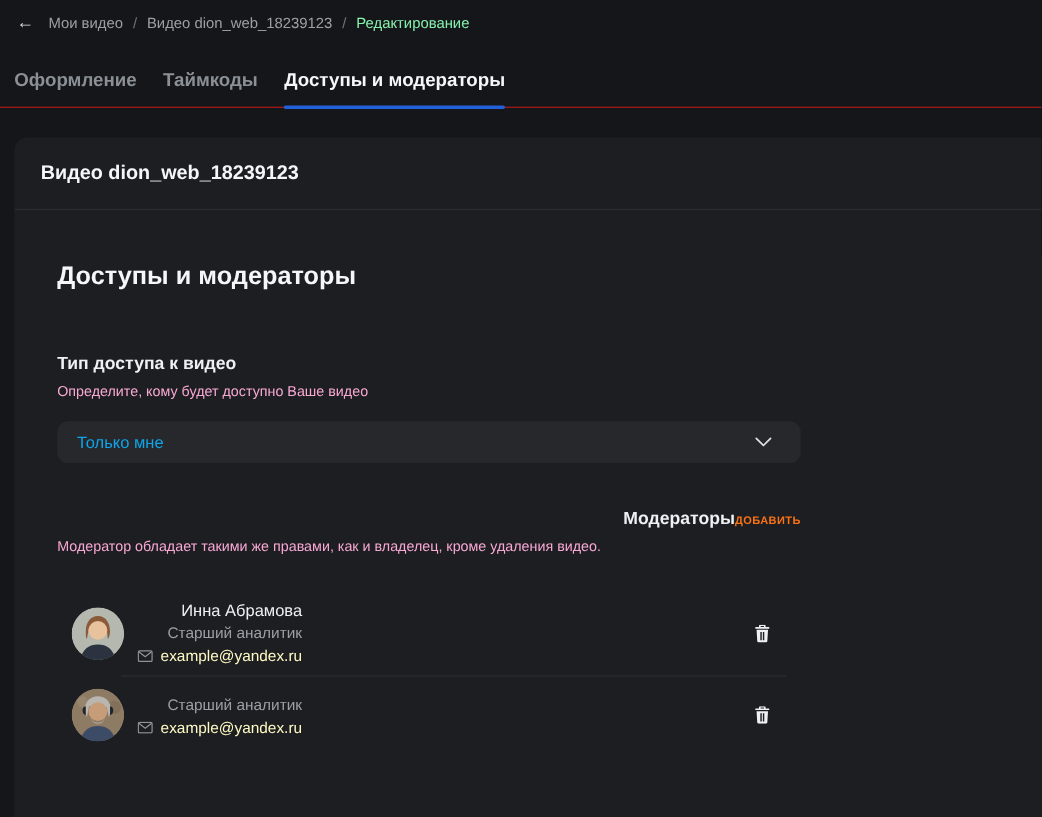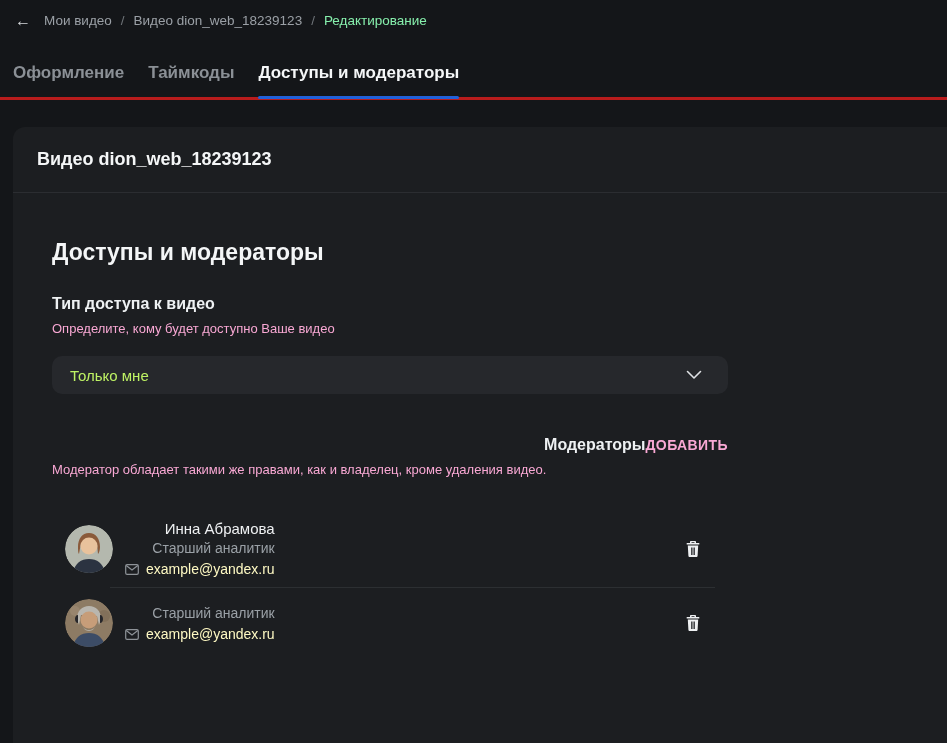--- a/index.html
+++ b/index.html
@@ -17,21 +17,21 @@
     font-size:13.5px; color:#9ba0a6;
   }
   .back-arrow { font-size:16px; color:#d6d9dc; cursor:pointer; line-height:17px; margin-right:4px; }
   .crumb { cursor:pointer; line-height:17px; }
   .crumb.current { color:#86efac; cursor:default; }
   .sep { color:#6f7479; line-height:17px; }
   
   .tabs {
     margin-top:22px; padding:0 0 14px 13px;
     display:flex; gap:24px;
-    border-bottom:3px solid #b91c1c;
+    border-bottom:1px solid #b91c1c;
   }
   .tab {
     position:relative; font-size:17px; font-weight:700; color:#8b9096;
     cursor:pointer; line-height:21px; white-space:nowrap;
   }
   .tab.active { color:#f5f7f8; }
   .tab.active::after {
     content:""; position:absolute; left:0; right:0; bottom:-16px;
     height:3px; border-radius:2px; background:#2160d8;
   }
@@ -39,34 +39,34 @@
   .card {
     flex:1; margin-left:13px; margin-top:27px;
     background:#1c1e21; border-top-left-radius:12px;
     overflow:hidden;
   }
   .card-header { padding:19px 24px; border-bottom:1px solid #2b2d31; }
   .card-title { font-size:18px; font-weight:700; color:#f4f6f7; line-height:27px; }
   .content { padding-left:39px; }
   .inner { width:676px; }
   .section-heading { margin-top:46px; font-size:23px; font-weight:700; color:#f4f6f7; }
-  .field-label { margin-top:29px; font-size:16px; font-weight:700; color:#eef1f3; }
+  .field-label { margin-top:58px; font-size:16px; font-weight:700; color:#eef1f3; }
   .hint { margin-top:8px; font-size:13px; color:#f9a8d4; line-height:16px; }
   .select {
     margin-top:19px; height:38px; width:100%;
     background:#26282c; border-radius:10px;
     display:flex; align-items:center; justify-content:space-between;
     padding:0 14px 0 18px; cursor:pointer;
   }
-  .select-value { font-size:15px; color:#bef264; }
+  .select-value { font-size:15px; color:#0ea5e9; }
   .chevron { margin-right:12px; }
   .mod-header { margin-top:42px; display:flex; align-items:baseline; justify-content:flex-end; }
   .add-link {
-    font-size:14px; font-weight:600; letter-spacing:0.4px;
-    color:#f9a8d4; cursor:pointer; text-decoration:none;
+    font-size:10px; font-weight:600; letter-spacing:0.4px;
+    color:#f97316; cursor:pointer; text-decoration:none;
   }
   .mod-list { margin-top:33px; }
   .mod-row { display:flex; align-items:center; padding:8px 0 9px 13px; }
   .avatar { width:48px; height:48px; border-radius:50%; overflow:hidden; flex:0 0 48px; }
   .mod-info { margin-left:12px;text-align:right; }
   .mod-name { font-size:15px; color:#eef0f2; line-height:19px; }
   .mod-role { font-size:14px; color:#9aa0a6; line-height:19px; margin-top:1px; }
   .mod-email { display:flex; align-items:center; gap:7px; margin-top:2px;
                font-size:14px; color:#fef9c3; line-height:18px; }
   .trash-btn {

